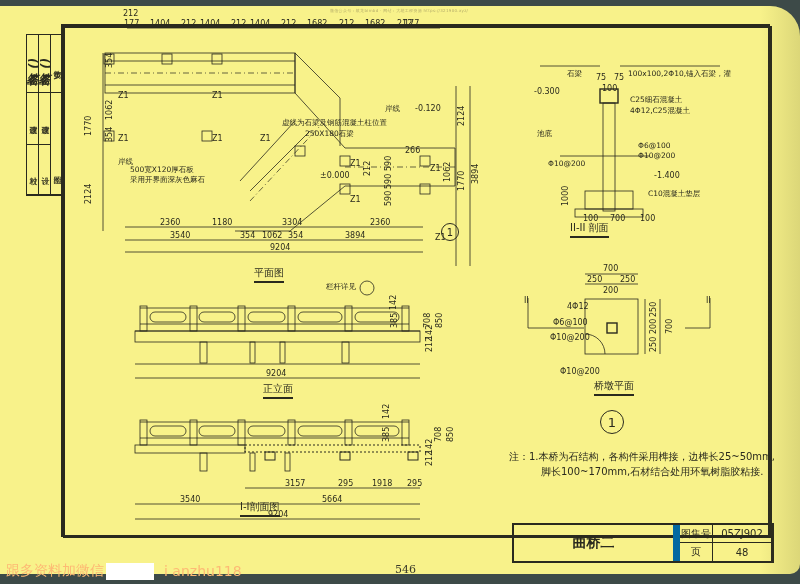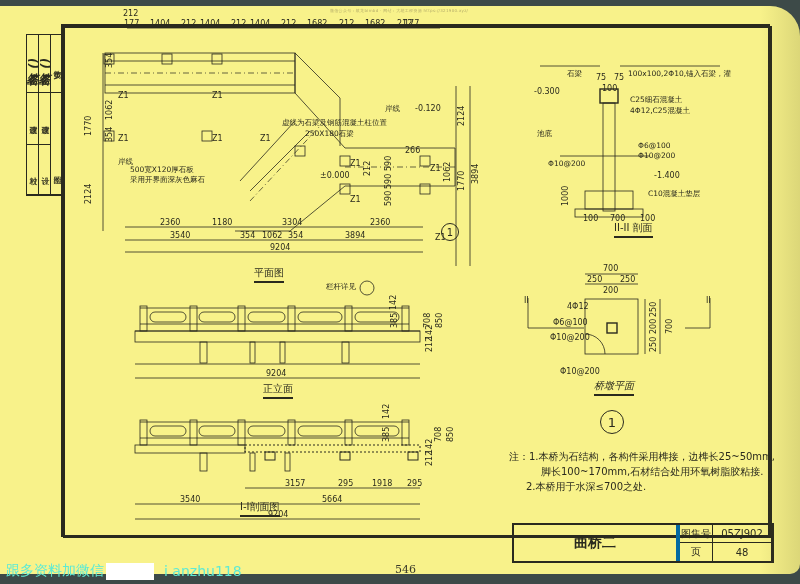--- a/index.html
+++ b/index.html
@@ -10,28 +10,28 @@
   .topwm{position:absolute;left:330px;top:2px;font-size:4px;color:#b6ae6a;letter-spacing:0.3px;}
   svg{position:absolute;left:0;top:0;}
   .t{fill:#2a2a1e;font-family:"DejaVu Sans",sans-serif;}
   .ln{stroke:#2a2a1e;stroke-width:0.8;fill:none;}
   .thk{stroke:#2a2a1e;stroke-width:1.4;fill:none;}
   .dash{stroke:#2a2a1e;stroke-width:0.7;fill:none;stroke-dasharray:6 3 1 3;}
   .sig-table{position:absolute;left:26px;top:28px;width:36px;height:160px;border:1px solid #2a2a1e;display:grid;grid-template-columns:12px 12px 12px;grid-template-rows:58px 52px 50px;}
   .sig-table div{border-right:1px solid #2a2a1e;border-bottom:1px solid #2a2a1e;writing-mode:vertical-rl;font-size:8px;color:#2a2a1e;display:flex;align-items:center;justify-content:center;line-height:12px;}
   .sig-table .sig{font-style:italic;font-size:12px;font-weight:bold;}
   .titleblock{position:absolute;left:512px;top:517px;width:257px;height:36px;border:2px solid #2a2a1e;border-right-width:3px;display:grid;grid-template-columns:166px 33px 1fr;grid-template-rows:18px 18px;}
-  .titleblock .name{grid-row:1/3;grid-column:1;display:flex;align-items:center;justify-content:center;font-size:14px;font-weight:bold;color:#2a2a1e;border-right:4px solid #0369a1;}
+  .titleblock .name{grid-row:1/3;grid-column:1;display:flex;align-items:center;justify-content:center;font-size:14px;font-weight:bold;color:#2a2a1e;border-right:7px solid #0369a1;}
   .titleblock .lbl,.titleblock .val{font-size:10px;color:#2a2a1e;display:flex;align-items:center;justify-content:center;border-bottom:1px solid #2a2a1e;text-align:right;}
   .titleblock .lbl{border-right:1px solid #2a2a1e;}
   .notes{position:absolute;left:509px;top:443px;font-size:10px;color:#2a2a1e;line-height:15px;}
   .notes .row{white-space:nowrap;}
   .notes .ind{padding-left:32px;}
   .pageno{position:absolute;left:395px;top:557px;font-family:"DejaVu Serif",serif;font-size:11px;color:#3a3a2a;text-decoration:underline;}
-  .promo{position:absolute;left:6px;top:562px;font-size:14px;color:#5eead4;white-space:nowrap;display:flex;align-items:center;}
+  .promo{position:absolute;left:6px;top:562px;font-size:14px;color:#fdba74;white-space:nowrap;display:flex;align-items:center;}
   .promo .blank{display:inline-block;width:48px;height:17px;background:#fff;margin:0 10px 0 2px;}
   .circ{position:absolute;width:22px;height:22px;border:1.5px solid #2a2a1e;border-radius:50%;display:flex;align-items:center;justify-content:center;font-size:13px;color:#2a2a1e;}
   .caption{position:absolute;font-size:10px;color:#2a2a1e;border-bottom:2.5px double #2a2a1e;padding-bottom:1px;}
 </style>
 </head>
 <body>
 
 <div class="page">
   <div class="topwm">微信公众号：筑龙bimbd · 网站：大雄工程资源 https://321900.xyz/</div>
   <div class="frame"></div>
@@ -301,27 +301,26 @@
   <div class="circ" style="left:441px;top:217px;width:16px;height:16px;font-size:10px;">
       <span>1</span>
     </div>
   <div class="circ" style="left:600px;top:404px;">
       <span>1</span>
     </div>
 
   <div class="caption" style="left:254px;top:260px;">平面图</div>
   <div class="caption" style="left:254px;top:376px;margin-left:9px;">正立面</div>
   <div class="caption" style="left:240px;top:494px;">I-I剖面图</div>
-  <div class="caption" style="left:614px;top:215px;">II-II 剖面</div>
-  <div class="caption" style="left:594px;top:373px;font-style:italic;">桥墩平面</div>
+  <div class="caption" style="left:570px;top:215px;">II-II 剖面</div>
+  <div class="caption" style="left:594px;top:373px;">桥墩平面</div>
 
   <div class="notes">
     <div class="row"><span>注：</span><span>1.本桥为石结构，各构件采用榫接，边榫长25~50mm,</span></div>
     <div class="row ind">脚长100~170mm,石材结合处用环氧树脂胶粘接.</div>
-    <div class="row" style="padding-left:17px">2.本桥用于水深≤700之处.</div>
   </div>
 
   <div class="titleblock">
     <div class="name">曲桥二</div>
     <div class="lbl">图集号</div>
     <div class="val">05ZJ902</div>
     <div class="lbl" style="border-bottom:none">页</div>
     <div class="val" style="border-bottom:none">48</div>
   </div>
 

